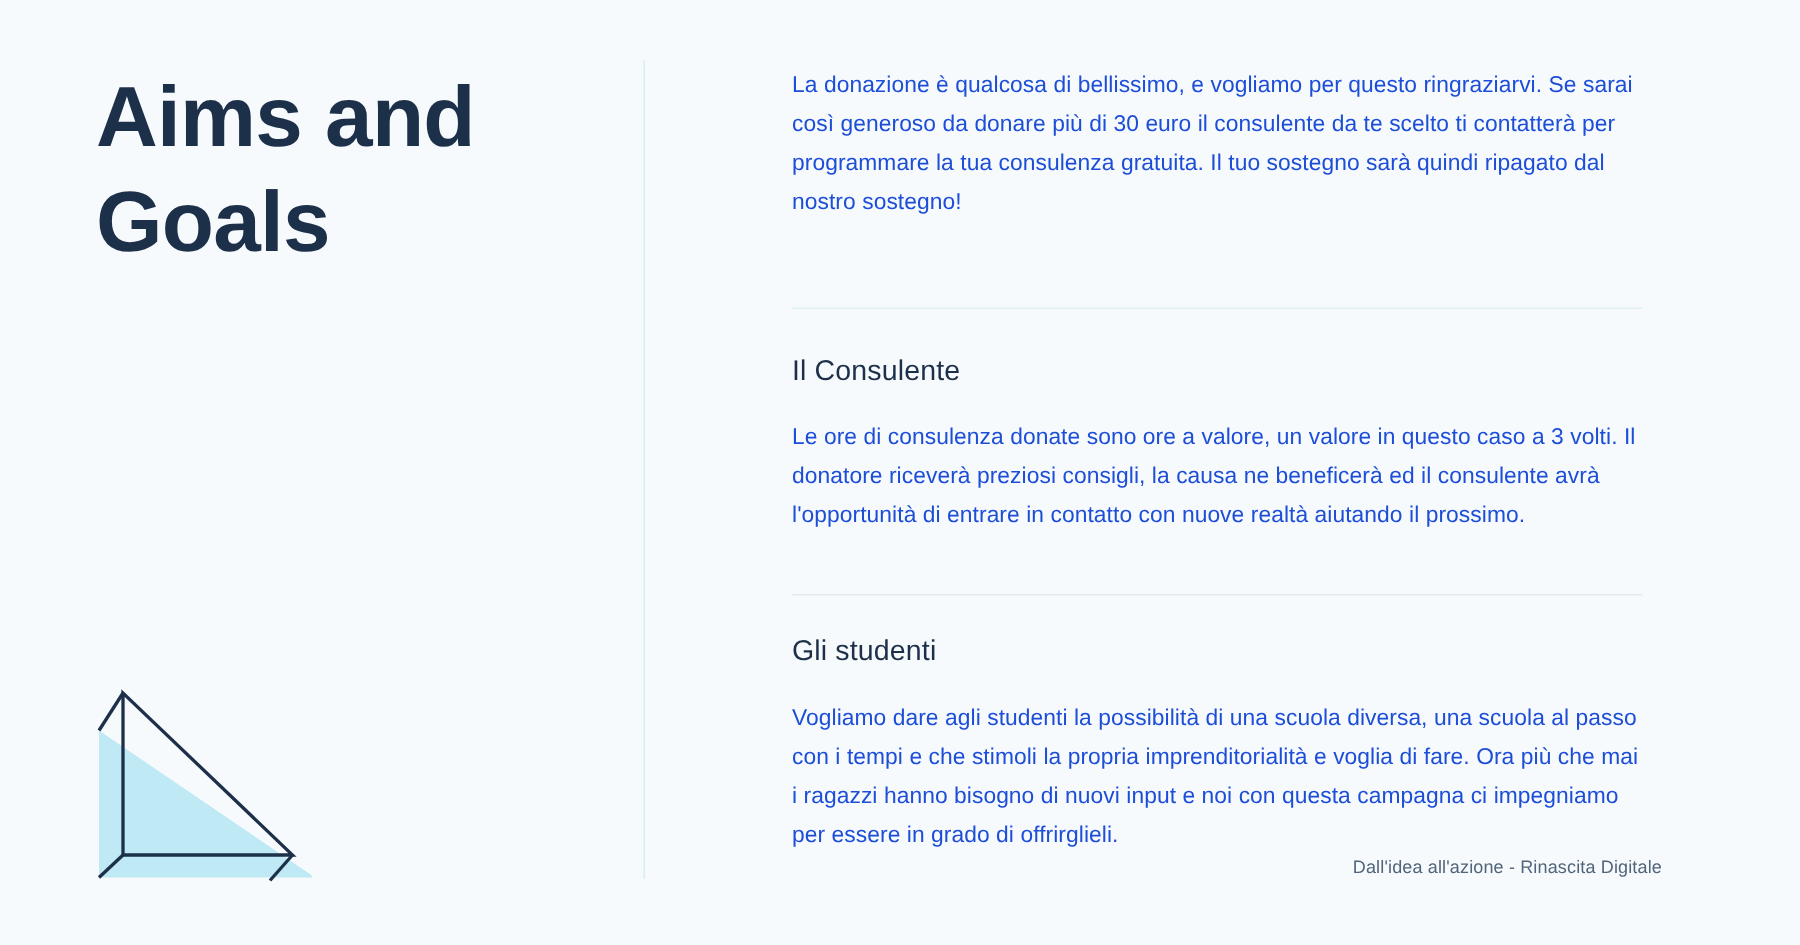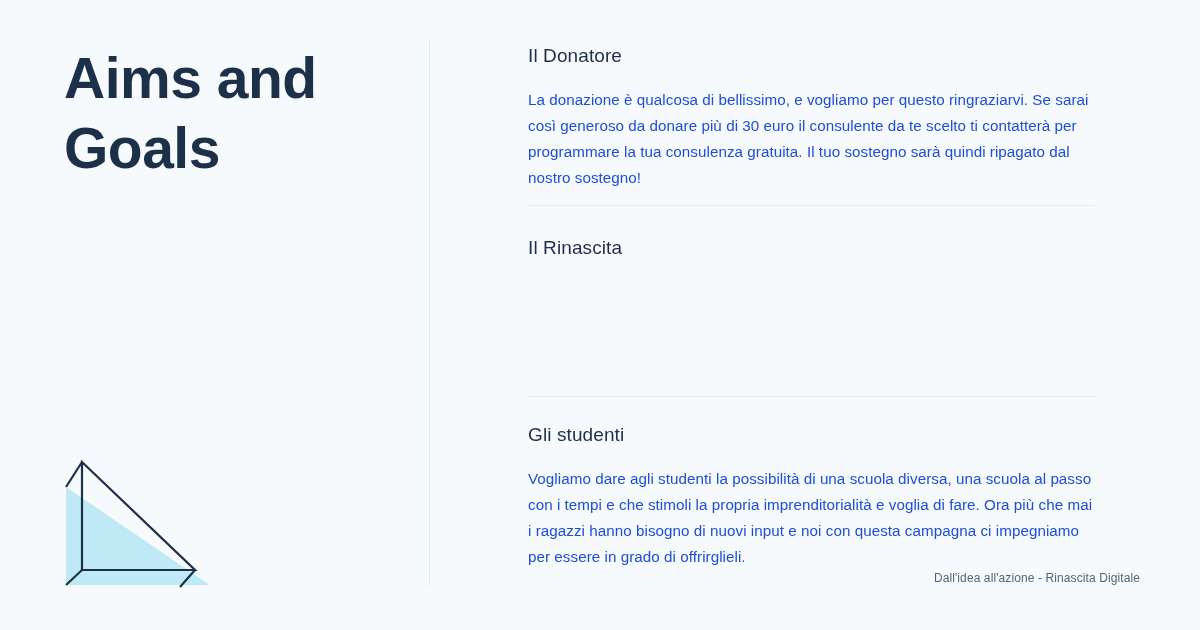--- a/index.html
+++ b/index.html
@@ -107,21 +107,21 @@
     top: 205px;
     background: #dff0f1;
   }
   .rule-2 {
     top: 396px;
     background: #e4e9ef;
   }
 
   .footer-note {
     position: absolute;
-    left: 708px;
+    left: 676px;
     top: 571px;
     width: 432px;
     text-align: right;
     font-size: 12px;
     color: #51657a;
     letter-spacing: 0.1px;
   }
 </style>
 </head>
 <body>
@@ -143,26 +143,26 @@
       </svg>
     </div>
 
   </div>
 
   <div class="vertical-divider"></div>
 
   <div class="right-panel">
 
     <div class="section section-1">
-      <h2 class="section-heading">Il Donatore</h2>
       <p class="section-body">La donazione è qualcosa di bellissimo, e vogliamo per questo ringraziarvi. Se sarai così generoso da donare più di 30 euro il consulente da te scelto ti contatterà per programmare la tua consulenza gratuita. Il tuo sostegno sarà quindi ripagato dal nostro sostegno!</p>
     </div>
 
     <div class="section section-2">
-      <h2 class="section-heading">Il Rinascita</h2>
+      <h2 class="section-heading">Il Consulente</h2>
+      <p class="section-body">Le ore di consulenza donate sono ore a valore, un valore in questo caso a 3 volti. Il donatore riceverà preziosi consigli, la causa ne beneficerà ed il consulente avrà l'opportunità di entrare in contatto con nuove realtà aiutando il prossimo.</p>
     </div>
 
     <div class="section section-3">
       <h2 class="section-heading">Gli studenti</h2>
       <p class="section-body">Vogliamo dare agli studenti la possibilità di una scuola diversa, una scuola al passo con i tempi e che stimoli la propria imprenditorialità e voglia di fare. Ora più che mai i ragazzi hanno bisogno di nuovi input e noi con questa campagna ci impegniamo per essere in grado di offrirglieli.</p>
     </div>
 
   </div>
 
   <div class="rule rule-1"></div>

